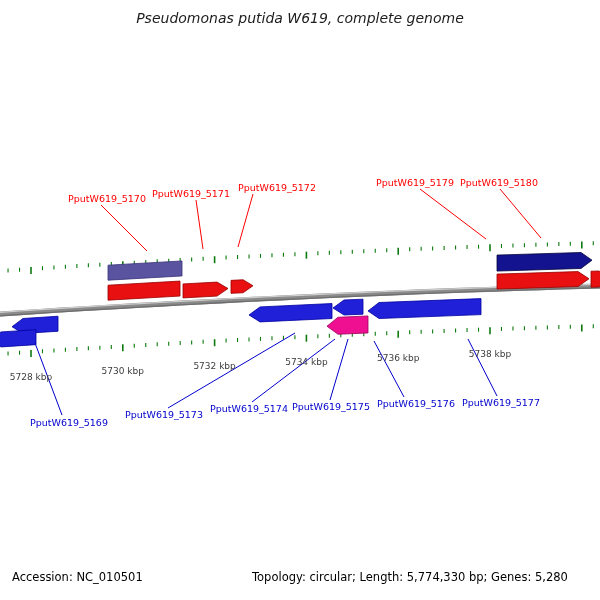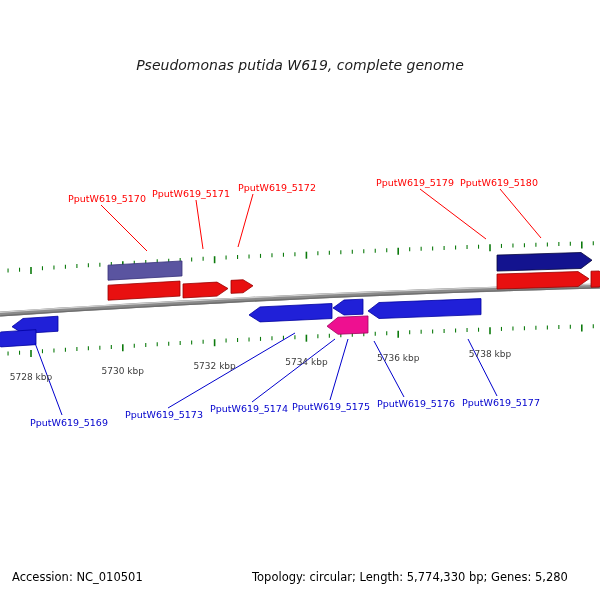--- a/index.html
+++ b/index.html
@@ -4,21 +4,20 @@
 <style>
   html,body{margin:0;padding:0;}
   body{
     width:600px;height:600px;position:relative;background:#ffffff;
     font-family:"Liberation Sans",sans-serif;overflow:hidden;
   }
   .title{
     position:absolute;top:10px;left:0;width:600px;text-align:center;
     font-style:italic;font-size:14px;color:#1c1c1c;
     font-family:"DejaVu Sans",sans-serif;
-    margin-top:47px;
   }
   .status{
     position:absolute;top:570px;font-size:11.5px;color:#000;
     font-family:"DejaVu Sans",sans-serif;white-space:nowrap;
   }
   #acc{left:12px}
   #sum{left:252px}
   svg{position:absolute;top:0;left:0;}
 </style>
 </head>

